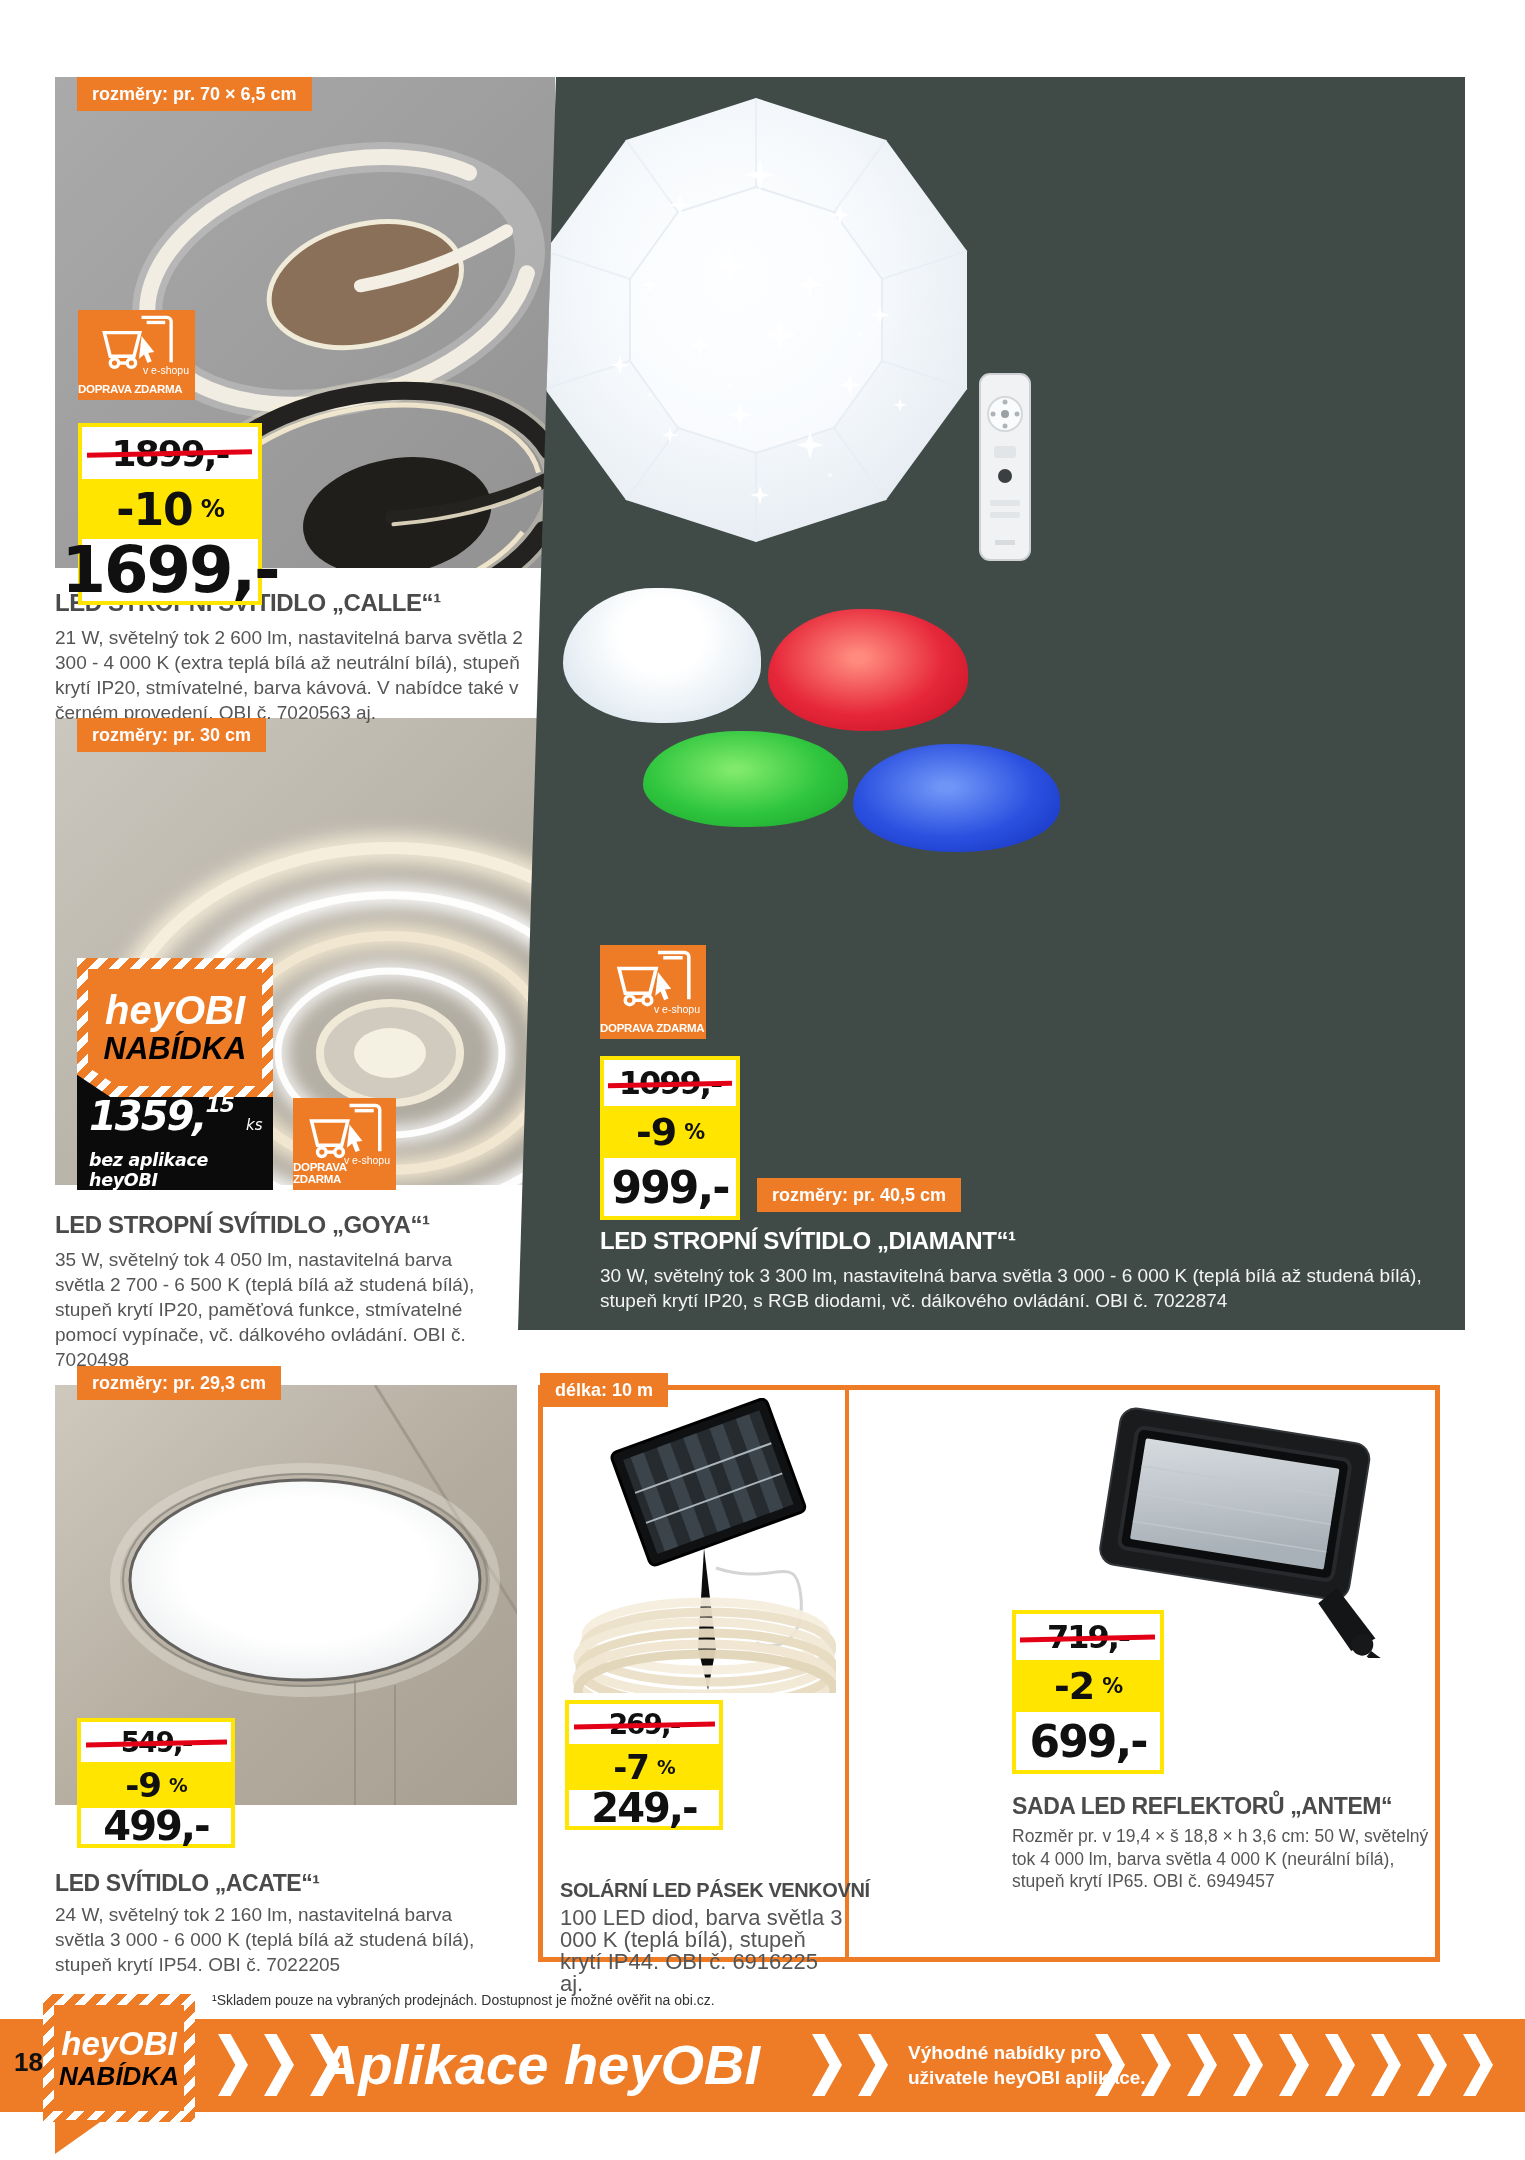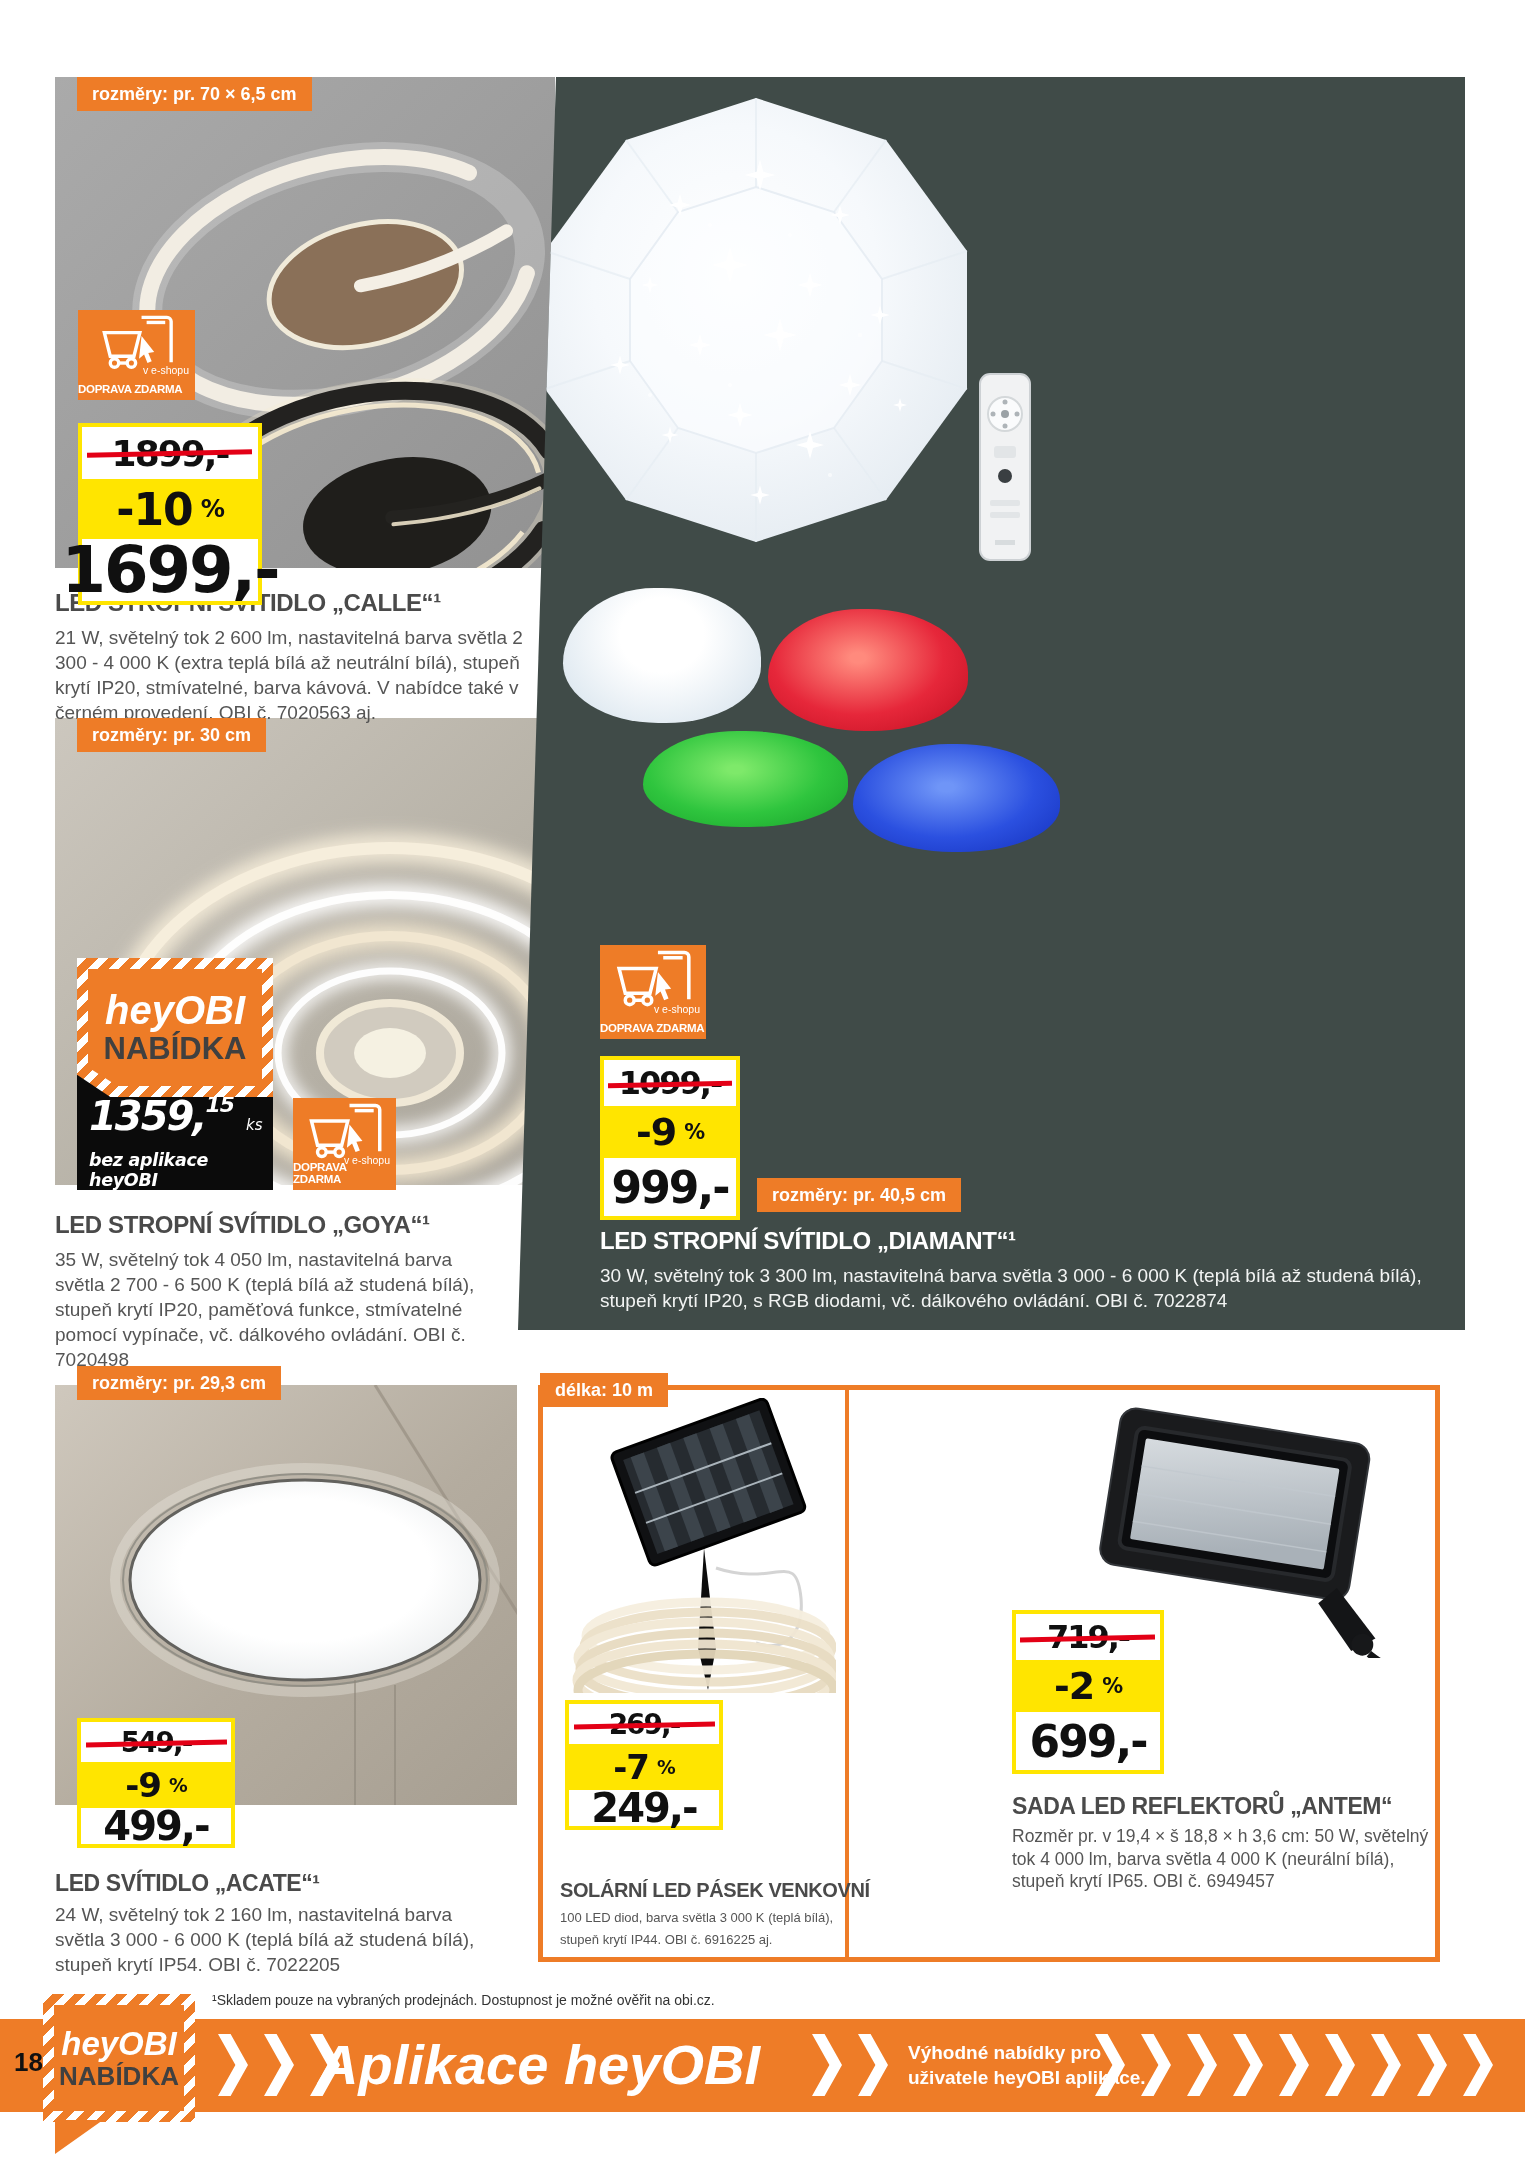--- a/index.html
+++ b/index.html
@@ -50,21 +50,21 @@
   
   .p-title{position:absolute;font-size:24px;font-weight:bold;color:var(--ink);letter-spacing:-0.4px;z-index:5;white-space:nowrap}
   .p-desc{position:absolute;font-size:19px;line-height:25px;color:var(--desc);z-index:5}
   .on-dark{color:#fff}
   .on-dark.p-desc{color:#f2f4f3}
 
   
   .heyobi{position:absolute;z-index:8;background:repeating-linear-gradient(135deg,#fff 0 7px,var(--orange) 7px 15px)}
   .heyobi-inner{position:absolute;inset:11px;background:var(--orange);display:flex;flex-direction:column;align-items:center;justify-content:center}
   .heyobi-l1{font-style:italic;font-weight:bold;color:#fff}
-  .heyobi-l2{font-weight:bold;color:#404040;margin-top:-2px}
+  .heyobi-l2{font-style:italic;font-weight:bold;color:#000000;margin-top:-2px}
   .cut-corner{clip-path:polygon(0 0,100% 0,100% 100%,17% 100%,0 84%)}
   .heyobi-tail{position:absolute;background:var(--orange);clip-path:polygon(0 0,100% 0,0 100%);z-index:8}
 
   
   .app-panel{position:absolute;background:#0b0b0b;color:#fff;z-index:7;padding:8px 0 0 12px;
     font-family:"DejaVu Sans","Liberation Sans",sans-serif;font-style:italic}
   .app-price{font-size:40px;font-weight:bold;letter-spacing:-2px;line-height:44px;white-space:nowrap}
   .app-sup{font-size:22px;vertical-align:18px;letter-spacing:-1px}
   .app-unit{font-size:15px;font-weight:normal;letter-spacing:0}
   .app-label{font-size:17.5px;font-weight:bold;letter-spacing:-0.3px;margin-top:3px}
@@ -423,21 +423,21 @@
     <div class="pb-disc">
       <span>-7</span>
       <span class="pct">%</span>
     </div>
     <div class="pb-price">
       <span>249,-</span>
     </div>
   </div>
 
   <div class="p-title" style="left:560px;top:1879px;font-size:20px">SOLÁRNÍ LED PÁSEK VENKOVNÍ</div>
-  <div class="p-desc" style="left:560px;top:1907px;width:285px;font-size:13px;line-height:22px">100 LED diod, barva světla 3 000 K (teplá bílá), stupeň krytí IP44. OBI č. 6916225 aj.</div>
+  <div class="p-desc" style="left:560px;top:1907px;width:285px;font-size:22px;line-height:22px">100 LED diod, barva světla 3 000 K (teplá bílá), stupeň krytí IP44. OBI č. 6916225 aj.</div>
 
   <div class="photo" style="left:1040px;top:1392px;width:392px;height:266px;z-index:4">
     <svg width="392" height="266" viewBox="0 0 392 266">
       <defs>
         <linearGradient id="lg" x1="0" y1="0" x2="0.4" y2="1">
           <stop offset="0" stop-color="#d6dbdf"></stop>
             <stop offset="1" stop-color="#a9b1b8"></stop>
         </linearGradient>
       </defs>
       <g transform="rotate(9 200 130)">

